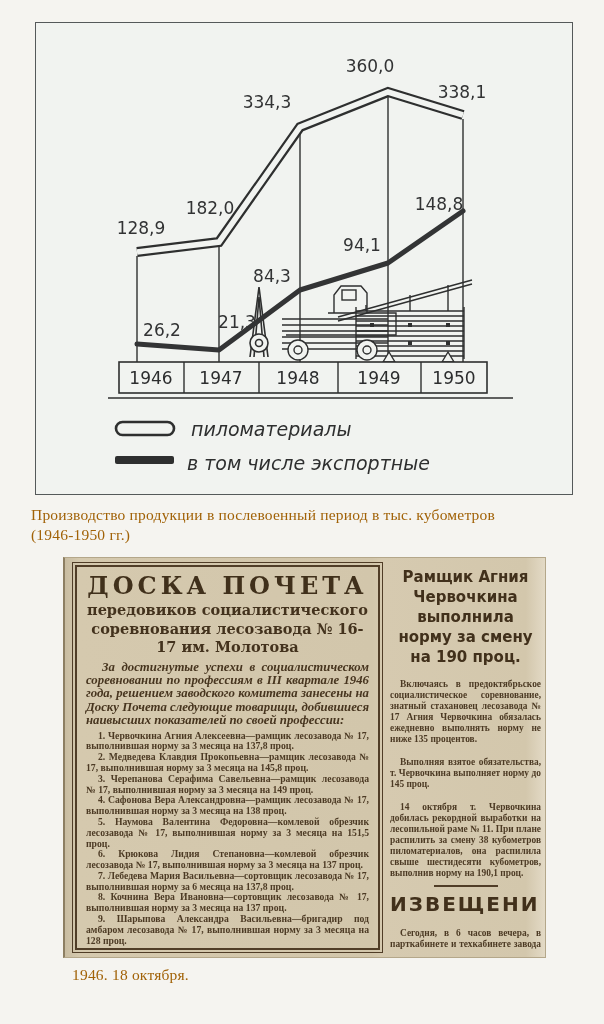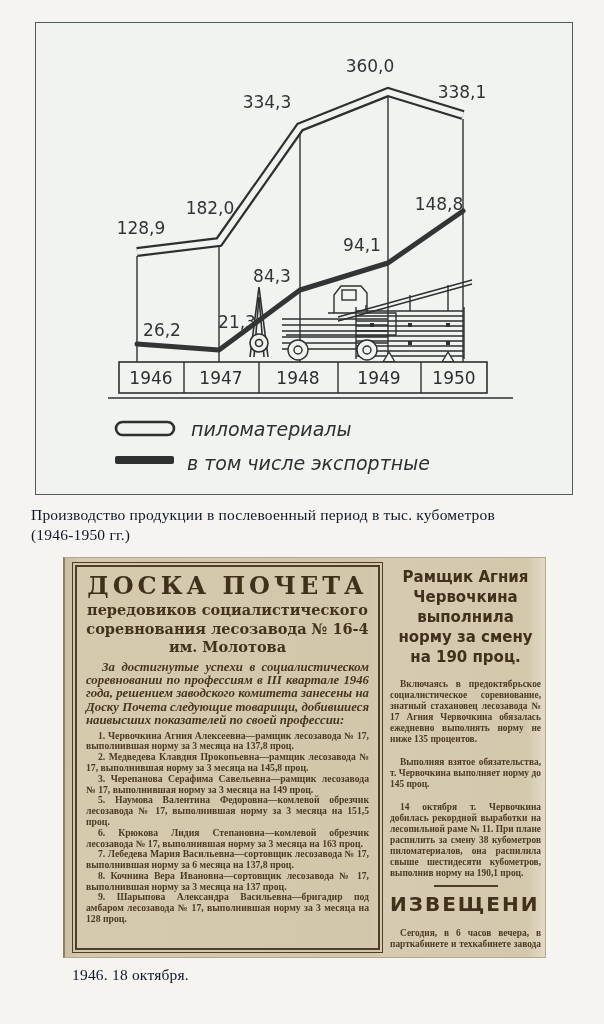--- a/index.html
+++ b/index.html
@@ -22,21 +22,21 @@
   .year-num{
     font-family:"DejaVu Sans",sans-serif;font-size:17px;fill:#2c2d2e;
     text-anchor:middle;
   }
   .legend-text{
     font-family:"DejaVu Sans",sans-serif;font-style:italic;font-size:19px;
     fill:#2e2f2f;
   }
   
   .caption{
-    position:absolute;color:#0f172a;font-size:15.5px;line-height:20px;
+    position:absolute;color:#a16207;font-size:15.5px;line-height:20px;
     font-family:"Liberation Serif",serif;letter-spacing:.2px;
   }
   .caption-top{left:31px;top:505px;width:545px;}
   .caption-bottom{left:72px;top:965px;width:500px;}
   
   .newspaper{
     position:absolute;left:63px;top:557px;width:483px;height:401px;
     background:linear-gradient(90deg,#c9bda2 0,#d5c9ae 3%,#d2c6ab 64%,#d6cab0 66%,#d3c7ac 96%,#e3dac6 100%);
     border:1px solid #b4a78a;border-left:2px solid #8d7f63;box-sizing:border-box;
     overflow:hidden;color:#4c3a24;padding-left:20px;
@@ -189,27 +189,28 @@
 
   <div class="caption caption-top">
     <div>Производство продукции в послевоенный период в тыс.  кубометров</div>
     <div>(1946-1950 гг.)</div>
   </div>
 
   <div class="newspaper np-soft">
 
     <div class="np-left">
       <p class="np-title">ДОСКА ПОЧЕТА</p>
-      <p class="np-subtitle">передовиков социалистического соревнования лесозавода № 16-4 им. Молотова</p>
+      <p class="np-subtitle">передовиков социалистического соревнования лесозавода № 16-17 им. Молотова</p>
       <p class="np-intro">За достигнутые успехи в социалистическом соревновании по профессиям в III квартале 1946 года, решением заводского комитета занесены на Доску Почета следующие товарищи, добившиеся наивысших показателей по своей профессии:</p>
       <p class="np-entry">1. Червочкина Агния Алексеевна—рамщик лесозавода № 17, выполнившая норму за 3 месяца на 137,8 проц.</p>
       <p class="np-entry">2. Медведева Клавдия Прокопьевна—рамщик лесозавода № 17, выполнившая норму за 3 месяца на 145,8 проц.</p>
       <p class="np-entry">3. Черепанова Серафима Савельевна—рамщик лесозавода № 17, выполнившая норму за 3 месяца на 149 проц.</p>
+      <p class="np-entry">4. Сафонова Вера Александровна—рамщик лесозавода № 17, выполнившая норму за 3 месяца на 138 проц.</p>
       <p class="np-entry">5. Наумова Валентина Федоровна—комлевой обрезчик лесозавода № 17, выполнившая норму за 3 месяца на 151,5 проц.</p>
-      <p class="np-entry">6. Крюкова Лидия Степановна—комлевой обрезчик лесозавода № 17, выполнившая норму за 3 месяца на 163 проц.</p>
+      <p class="np-entry">6. Крюкова Лидия Степановна—комлевой обрезчик лесозавода № 17, выполнившая норму за 3 месяца на 137 проц.</p>
       <p class="np-entry">7. Лебедева Мария Васильевна—сортовщик лесозавода № 17, выполнившая норму за 6 месяца на 137,8 проц.</p>
       <p class="np-entry">8. Кочнина Вера Ивановна—сортовщик лесозавода № 17, выполнившая норму за 3 месяца на 137 проц.</p>
       <p class="np-entry">9. Шарыпова Александра Васильевна—бригадир под амбаром лесозавода № 17, выполнившая норму за 3 месяца на 128 проц.</p>
 
     </div>
 
     <div class="np-right">
       <p class="np-headline">Рамщик Агния Червочкина выполнила норму за смену на 190 проц.</p>
       <p class="np-par">Включаясь в предоктябрьское социалистическое соревнование, знатный стахановец лесозавода № 17 Агния Червочкина обязалась ежедневно выполнять норму не ниже 135 процентов.</p>
       <p class="np-par">Выполняя взятое обязательства, т. Червочкина выполняет норму до 145 проц.</p>

